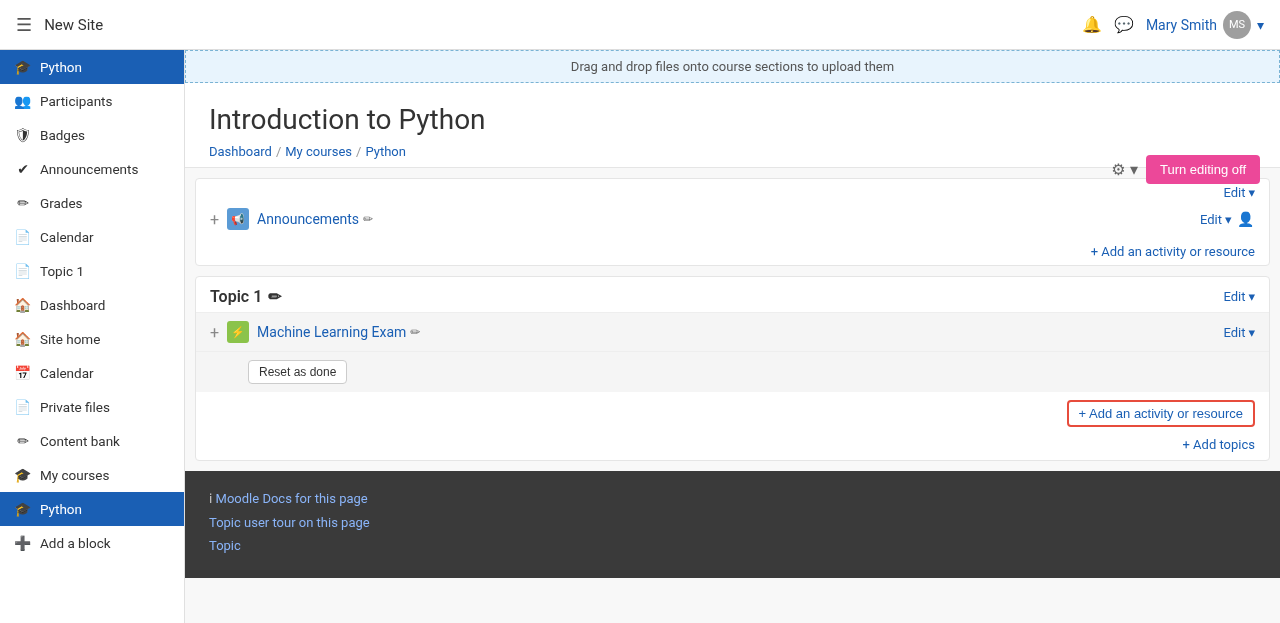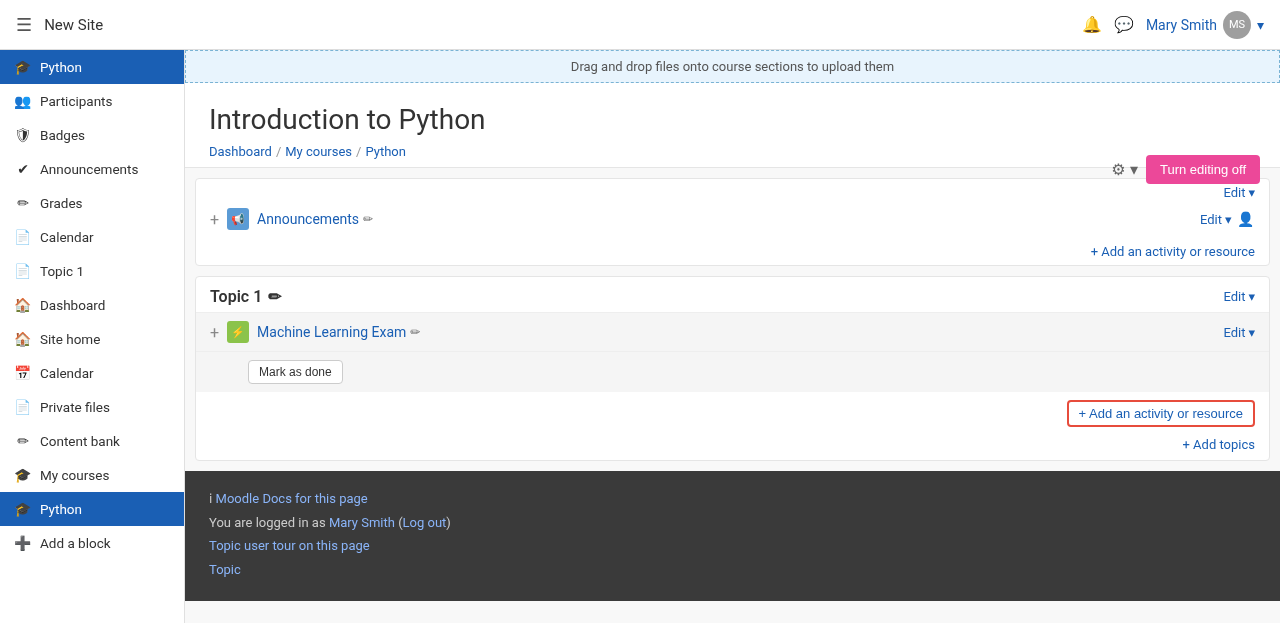--- a/index.html
+++ b/index.html
@@ -268,42 +268,38 @@
             <a class="activity-link">Machine Learning Exam</a>
             <span class="activity-pencil">✏</span>
             <div style="margin-left:auto;">
               <span class="edit-link">
                 <span>Edit</span>
                 <span>▾</span>
               </span>
             </div>
           </div>
           <div style="padding:4px 14px 8px 52px; background:#f5f5f5; border-top:1px solid #eee;">
-            <button class="mark-done-btn">Mark as done</button>
+            <button class="mark-done-btn">Reset as done</button>
           </div>
         </div>
 
         <div class="add-activity-row2">
           <button class="add-activity-highlight">+ Add an activity or resource</button>
         </div>
         <div class="add-topics-row2">
           <span class="add-activity-link">+ Add topics</span>
         </div>
       </div>
 
     </div>
 
     <div class="footer">
       <p>
         <span>ℹ</span>
         <a>Moodle Docs for this page</a>
       </p>
-      <p>
-        <span>You are logged in as </span><a>Mary Smith</a>
-        <span> (</span><a>Log out</a><span>)</span>
-      </p>
       <p><a>Topic user tour on this page</a></p>
       <p><a>Topic</a></p>
     </div>
 
   </div>
 
 </div>
 
 </body></html>

